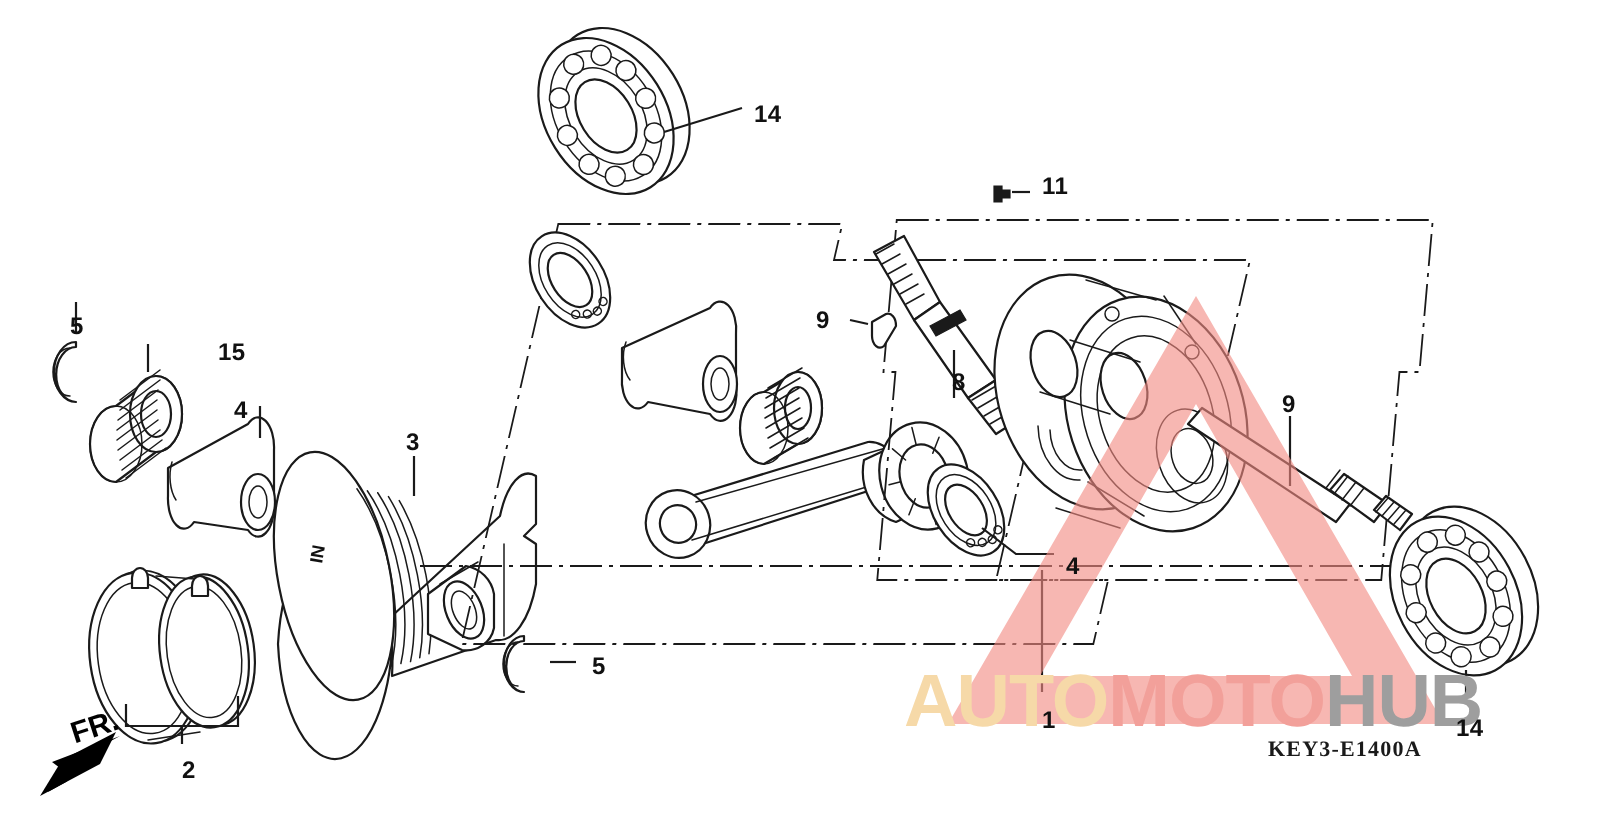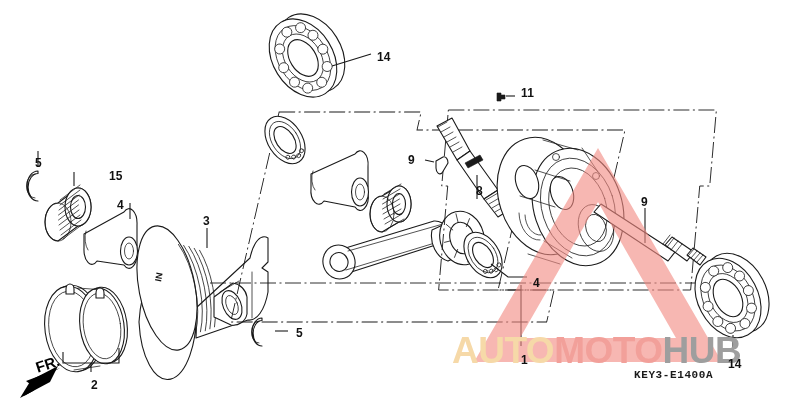--- a/index.html
+++ b/index.html
@@ -32,21 +32,21 @@
     font-weight: 700;
     color: #111111;
     line-height: 1;
     white-space: nowrap;
     letter-spacing: 0.2px;
   }
   #part-number {
     position: absolute;
     left: 634px;
     top: 369px;
-    font-family: Liberation Mono, monospace;
+    font-family: Liberation Serif, serif;
     font-size: 11px;
     font-weight: 700;
     letter-spacing: 0.6px;
     color: #1a1a1a;
     white-space: nowrap;
   }
   #fr-text {
     position: absolute;
     left: 36px;
     top: 359px;

